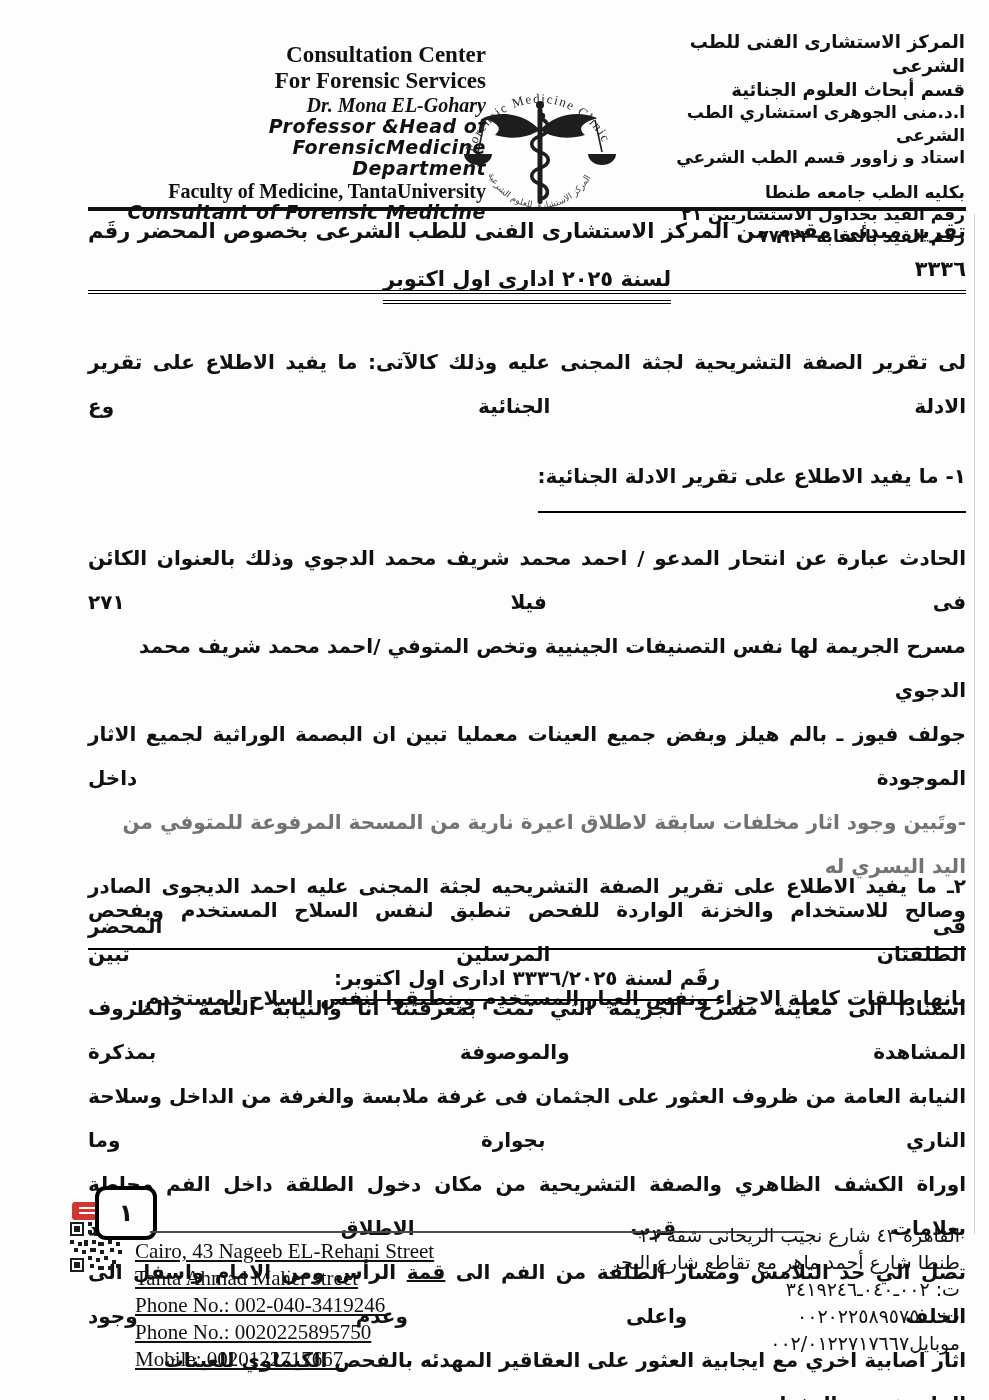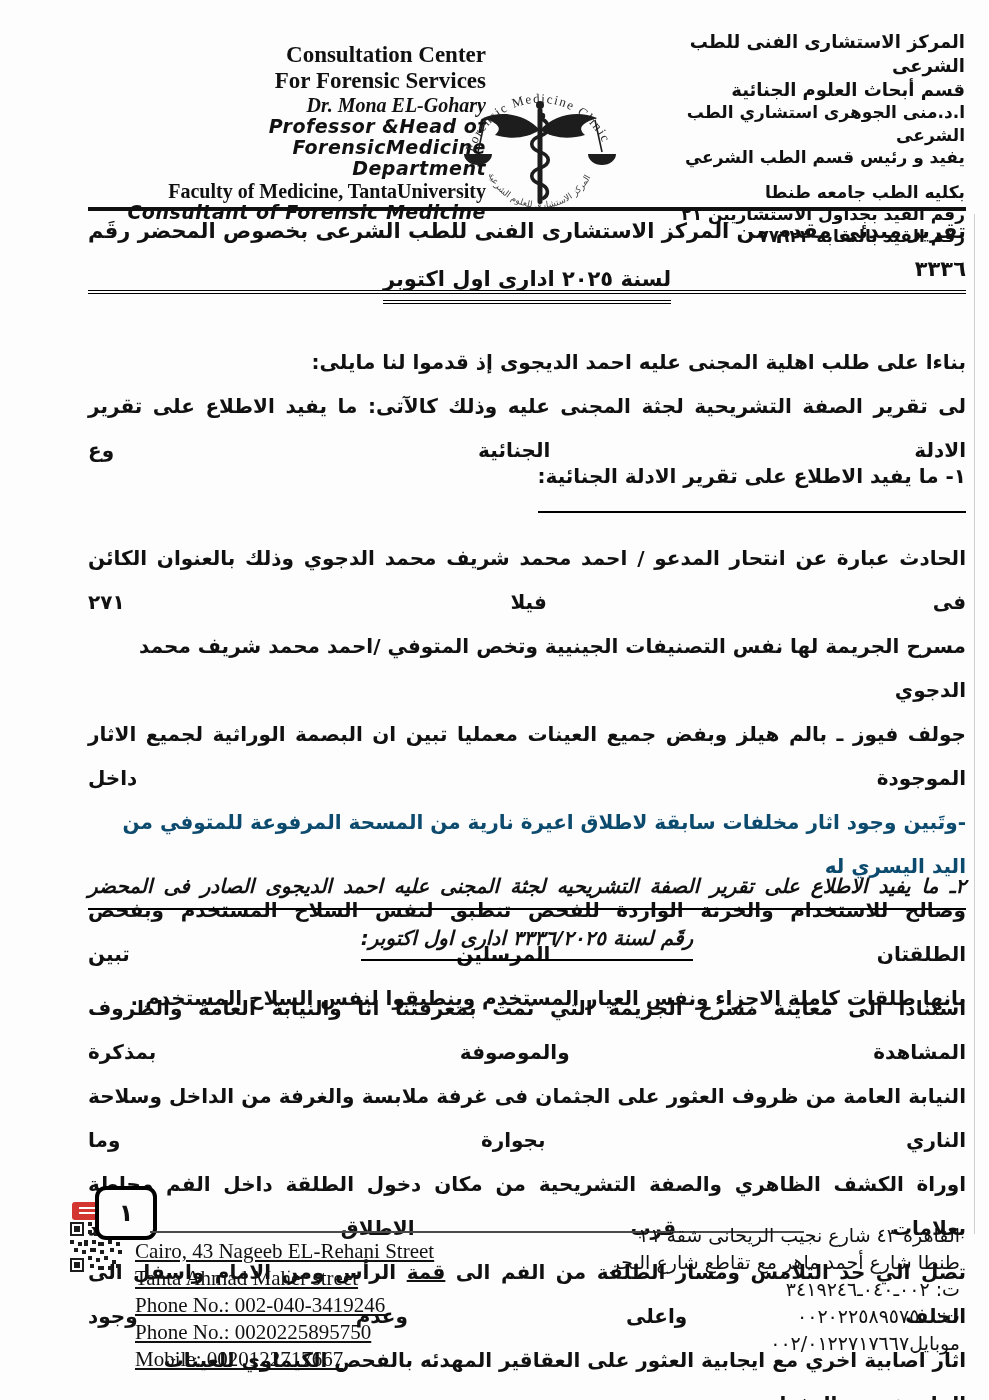--- a/index.html
+++ b/index.html
@@ -26,22 +26,22 @@
   .fill{text-align:justify;text-align-last:justify;}
   .end{text-align:right;text-align-last:right;}
   .title1{top:212px;}
   .title1 .tl{font-size:21px;line-height:38px;border-bottom:4px double #000;padding-bottom:2px;}
   .title2{top:260px;text-align:center;}
   .title2 span{display:inline-block;font-weight:bold;font-size:21px;line-height:38px;border-bottom:4px double #000;padding-bottom:2px;}
   .intro{top:340px;}
   .h1{top:458px;text-align:right;}
   .h1 span{display:inline-block;font-weight:bold;font-size:20px;line-height:36px;border-bottom:2px solid #000;padding-bottom:17px;}
   .s1para{top:536px;}
-  .red{color:#0c4a6e;}
-  .h2{top:866px;font-style:italic;}
+  .red{color:#737373;}
+  .h2{top:866px;}
   .h2 .l1{font-weight:bold;font-size:20px;line-height:40px;border-bottom:2px solid #000;padding-bottom:2px;}
   .h2 .l2wrap{text-align:center;margin-top:10px;}
   .h2 .l2wrap span{display:inline-block;font-weight:bold;font-size:20px;line-height:36px;border-bottom:2px solid #000;padding-bottom:3px;}
   .s2para{top:986px;}
   .uword{text-decoration:underline;}
   
   .stamp{position:absolute;left:72px;top:1202px;width:46px;height:18px;background:#d33531;border-radius:3px;}
   .stamp i{position:absolute;left:7px;top:5px;width:22px;height:2px;background:#fff;}
   .stamp i.b{top:10px;width:16px;}
   .qr{position:absolute;left:70px;top:1222px;width:52px;height:50px;}
@@ -93,39 +93,38 @@
         <path d="M88,50 C99,55 99,64 88,68 C77,72 77,80 88,84 C99,88 99,96 88,100 C77,104 77,112 88,116 C97,119 98,127 90,131" fill="none" stroke="#1d1d1d" stroke-width="3.6"></path>
         <circle cx="90" cy="48" r="3.2"></circle>
       </g>
     </svg>
   </div>
 
   <div class="hdr-ar">
     <div class="fancy">المركز الاستشارى الفنى للطب الشرعى</div>
     <div class="fancy">قسم أبحاث العلوم الجنائية</div>
     <div>ا.د.منى الجوهرى استشاري الطب الشرعى</div>
-    <div>يفيد و رئيس قسم الطب الشرعي</div>
+    <div>استاد و زاوور قسم الطب الشرعي</div>
     <div class="gap"></div>
     <div>بكليه الطب جامعه طنطا</div>
     <div>رقم القيد بجداول الاستشاريين ٢١</div>
     <div>رقم القيد بالنقابه ٧٧٦٢٣</div>
   </div>
 
   <div class="toprule"></div>
   <div class="scanline"></div>
 
   <div class="block ar title1">
     <div class="bline fill tl">تقرير مبدئى مقدم من المركز الاستشارى الفنى للطب الشرعى بخصوص المحضر رقَم ٣٣٣٦</div>
   </div>
   <div class="block ar title2">
     <span>لسنة ٢٠٢٥ ادارى اول اكتوبر</span>
   </div>
 
   <div class="block ar intro">
-    <div class="bline end">بناءا على طلب اهلية المجنى عليه احمد الديجوى إذ قدموا لنا مايلى:</div>
     <div class="bline fill">لى تقرير الصفة التشريحية لجثة المجنى عليه وذلك كالآتى: ما يفيد الاطلاع على تقرير الادلة الجنائية وع</div>
   </div>
 
   <div class="block ar h1">
     <span>١- ما يفيد الاطلاع على تقرير الادلة الجنائية:</span>
   </div>
 
   <div class="block ar s1para">
     <div class="bline fill">الحادث عبارة عن انتحار المدعو / احمد محمد شريف محمد الدجوي وذلك بالعنوان الكائن فى فيلا ٢٧١</div>
     <div class="bline end">مسرح الجريمة لها نفس التصنيفات الجينيية وتخص المتوفي /احمد محمد شريف محمد الدجوي</div>

